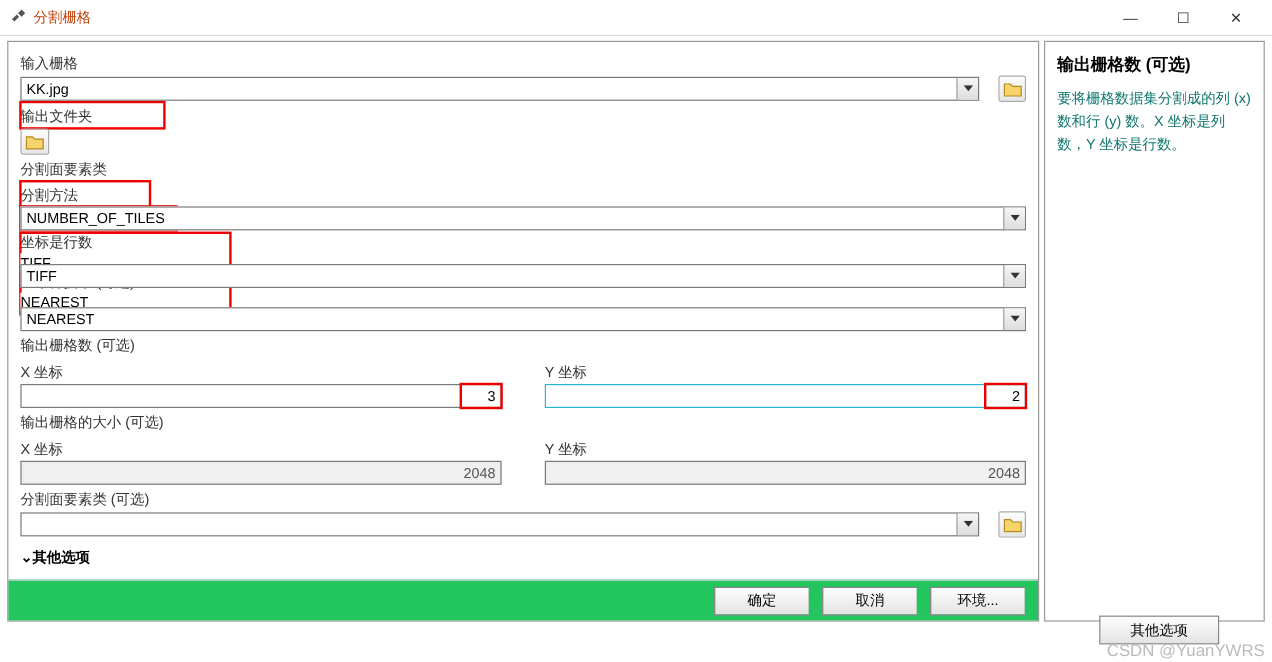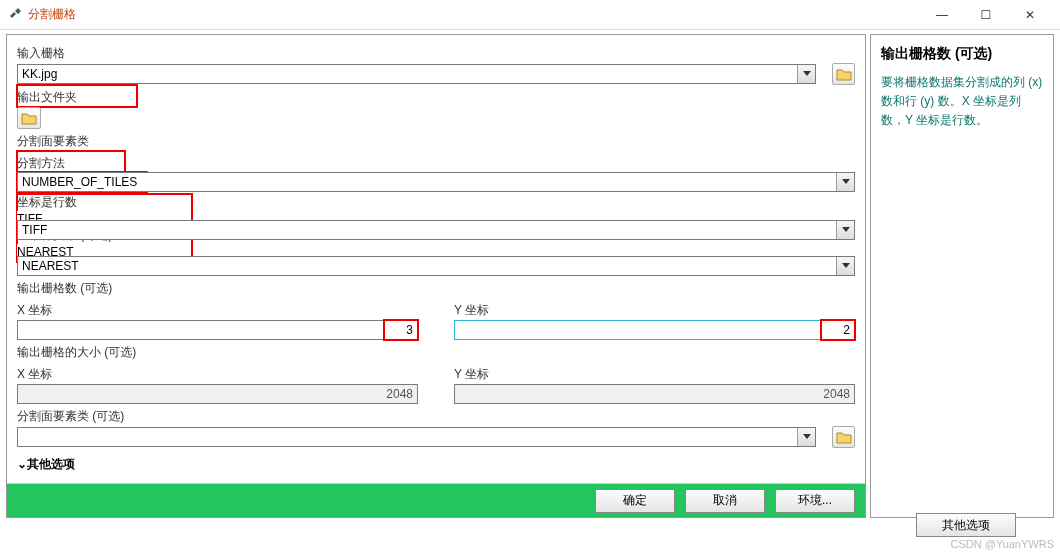--- a/index.html
+++ b/index.html
@@ -23,21 +23,21 @@
 .btn-icon { width: 24px; height: 22px; border: 1px solid #aaa; background: linear-gradient(#fdfdfd,#e6e6e6); display: flex; align-items: center; justify-content: center; border-radius: 2px; }
 .half-row { display: flex; gap: 36px; }
 .half { flex: 1; }
 .expander { font-weight: bold; margin: 8px 0 4px 0; cursor: default; }
 .expander .chev { display:inline-block; width:10px; }
 .button-row { height: 34px; border-top: 1px solid #ccc; display: flex; align-items: center; justify-content: flex-end; padding: 0 10px; gap: 10px; background: #22c55e; }
 .btn { min-width: 80px; height: 24px; border: 1px solid #888; background: linear-gradient(#fdfdfd,#e4e4e4); padding: 0 12px; }
 .tool-help-row { height: 34px; display: flex; align-items: center; justify-content: center; }
 .highlight-red { outline: 2px solid #e00; outline-offset: -1px; }
 .highlight-cyan input { border: 1px solid #2cb4d6 !important; }
-.watermark { position: absolute; right: 6px; bottom: 2px; color: #bbb; font-size: 11px; }
+.watermark { position: absolute; right: 6px; bottom: 2px; color: #bbb; font-size: 14px; }
 .num-input { text-align: right; }
 svg { display: block; }
 </style>
 </head>
 <body>
 
 <div class="titlebar">
   <span class="hammer">
     <svg width="14" height="14" viewBox="0 0 14 14">
         <path d="M2 8 L6 4 L8 6 L4 10 Z M7 3 L10 0 L13 3 L10 6 Z" fill="#555"></path>

